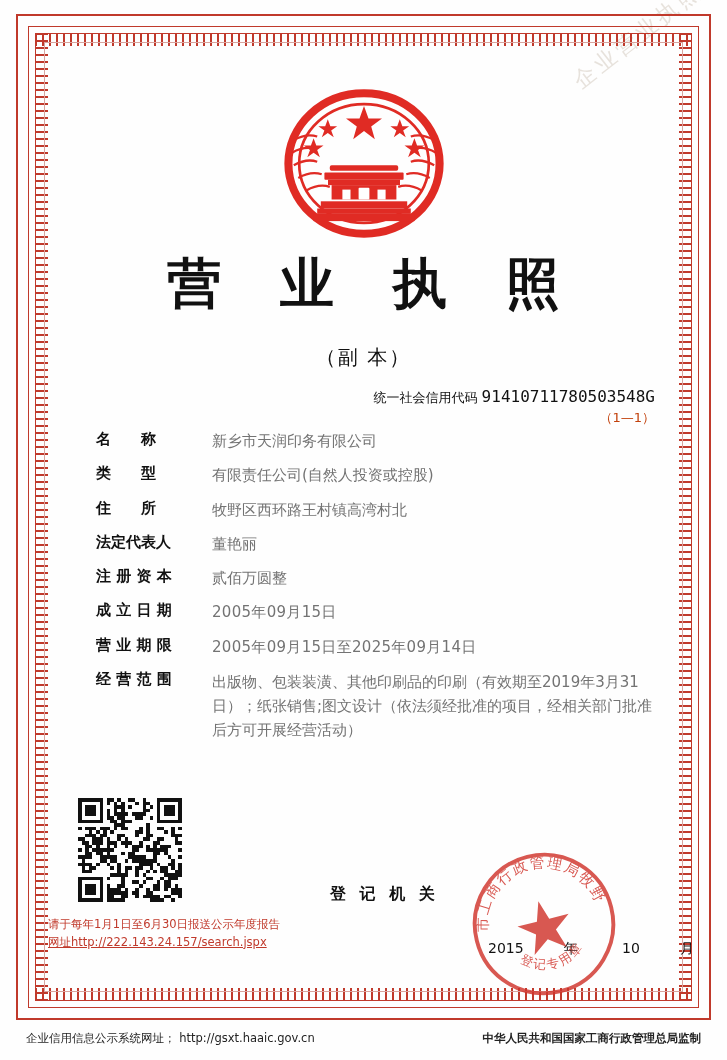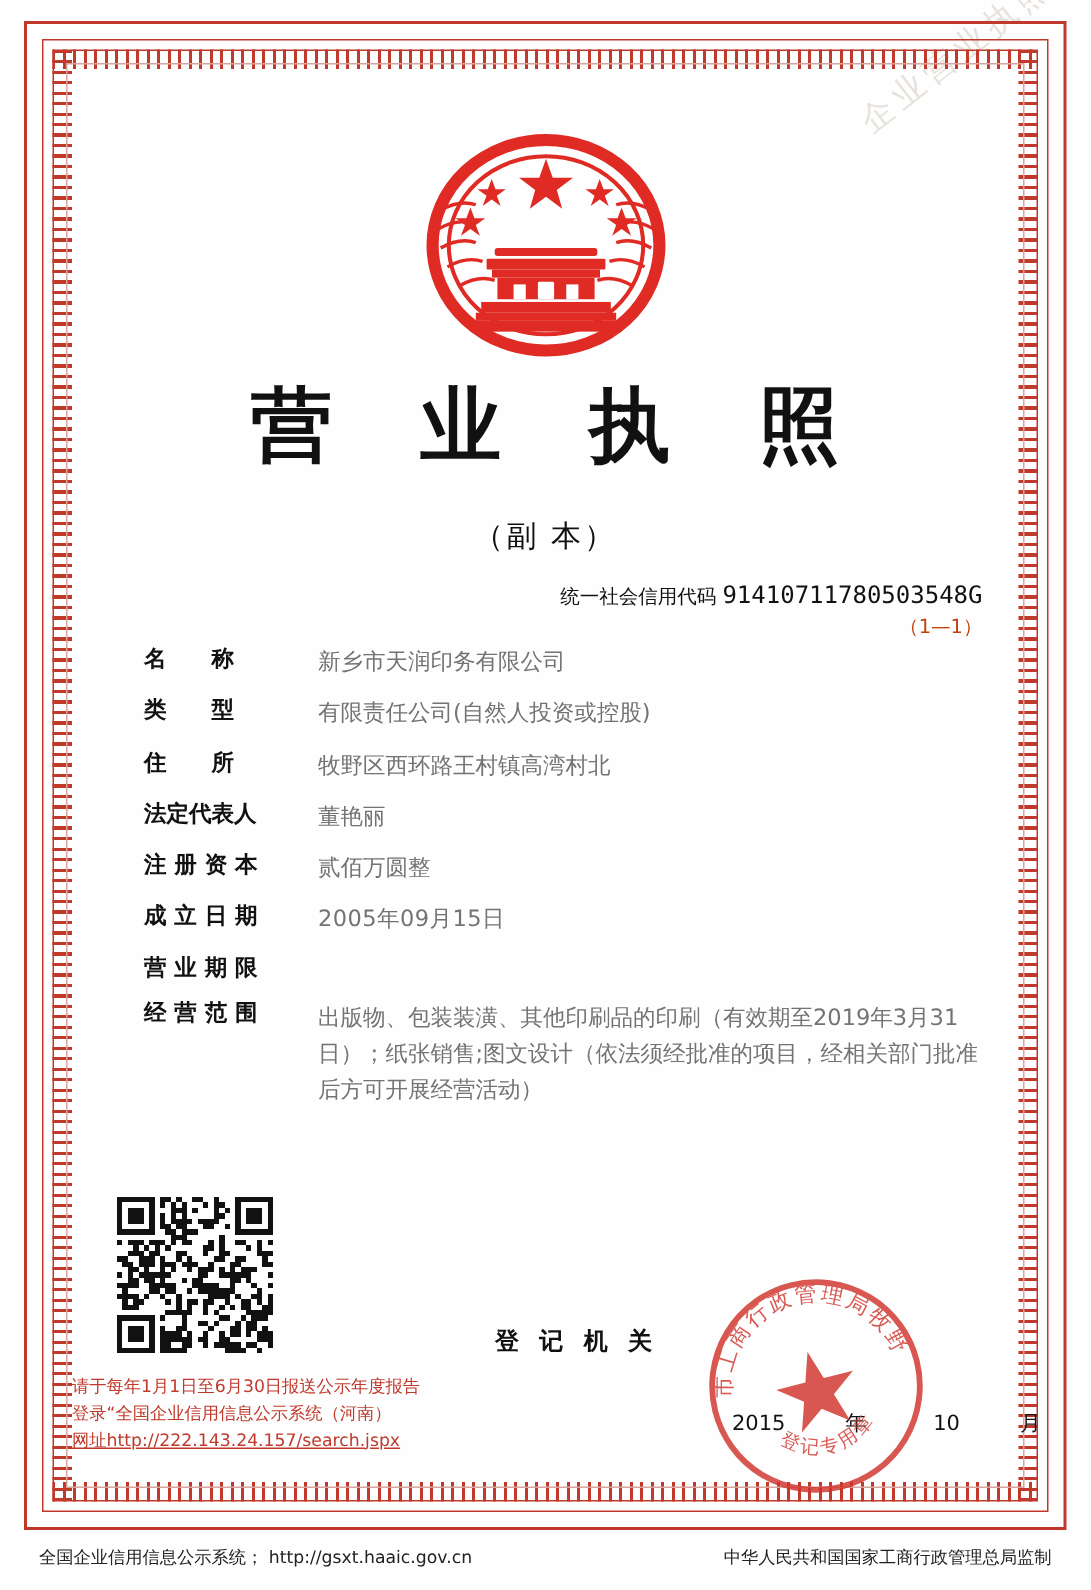--- a/index.html
+++ b/index.html
@@ -242,20 +242,21 @@
     font-size: 11.5px;
     color: #222;
   }
   .footer-right {
     position: absolute;
     right: 26px;
     bottom: 14px;
     font-family: "DejaVu Sans", sans-serif;
     font-size: 11.5px;
     color: #222;
+    font-weight: bold;
   }
 </style>
 </head>
 <body>
 
 <div class="page">
 
   <div class="watermark">企业营业执照</div>
 
   <div class="frame-outer"></div>
@@ -333,20 +334,21 @@
     <div class="field-row">
       <div class="field-label">注 册 资 本</div>
       <div class="field-value">贰佰万圆整</div>
     </div>
     <div class="field-row">
       <div class="field-label">成 立 日 期</div>
       <div class="field-value mono-ish">2005年09月15日</div>
     </div>
     <div class="field-row">
       <div class="field-label">营 业 期 限</div>
+      <div class="field-value mono-ish">2005年09月15日至2025年09月14日</div>
     </div>
     <div class="field-row">
       <div class="field-label">经 营 范 围</div>
       <div class="field-value scope-value">出版物、包装装潢、其他印刷品的印刷（有效期至2019年3月31日）；纸张销售;图文设计（依法须经批准的项目，经相关部门批准后方可开展经营活动）</div>
     </div>
   </div>
 
   <div class="qr">
     <svg id="qr-svg" viewBox="0 0 29 29" width="104" height="104" shape-rendering="crispEdges" xmlns="http://www.w3.org/2000/svg">
         <rect x="0" y="0" width="1" height="1" fill="#111"></rect>
@@ -760,21 +762,20 @@
         <rect x="20" y="28" width="1" height="1" fill="#111"></rect>
         <rect x="21" y="28" width="1" height="1" fill="#111"></rect>
         <rect x="22" y="28" width="1" height="1" fill="#111"></rect>
         <rect x="23" y="28" width="1" height="1" fill="#111"></rect>
         <rect x="26" y="28" width="1" height="1" fill="#111"></rect>
       </svg>
   </div>
 
   <div class="qr-note">
     <div>请于每年1月1日至6月30日报送公示年度报告</div>
-    <div>登录“全国企业信用信息公示系统（河南）</div>
     <div class="u">网址http://222.143.24.157/search.jspx</div>
   </div>
 
   <div class="reg-authority">登 记 机 关</div>
 
   <div class="reg-date">
     <span>2015</span><span>年</span>
     <span>10</span><span>月</span>
     <span>29</span><span>日</span>
   </div>
@@ -791,16 +792,16 @@
           <textPath href="#sealTop" startOffset="50%" text-anchor="middle" id="seal-top-text">新乡市工商行政管理局牧野分局</textPath>
         </text>
         <text font-family="'DejaVu Sans', sans-serif" font-size="13" fill="#d0342c" letter-spacing="2">
           <textPath href="#sealBottom" startOffset="50%" text-anchor="middle" id="seal-bottom-text">登记专用章</textPath>
         </text>
         <polygon fill="#d0342c" points="80,56 86.5,76 107,76 90.5,88.5 97,108.5 80,96 63,108.5 69.5,88.5 53,76 73.5,76"></polygon>
       </g>
     </svg>
   </div>
 
-  <div class="footer-left">全国企业信用信息公示系统；  http://gsxt.haaic.gov.cn</div>
+  <div class="footer-left">企业信用信息公示系统网址；  http://gsxt.haaic.gov.cn</div>
   <div class="footer-right">中华人民共和国国家工商行政管理总局监制</div>
 
 </div>
 
 </body></html>

